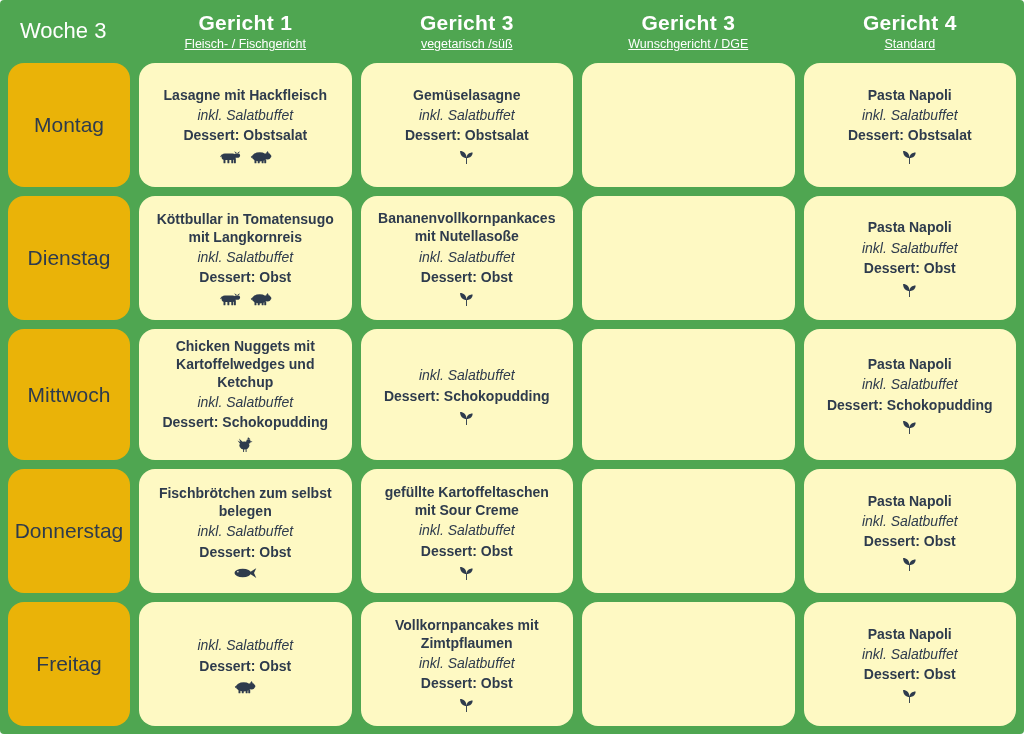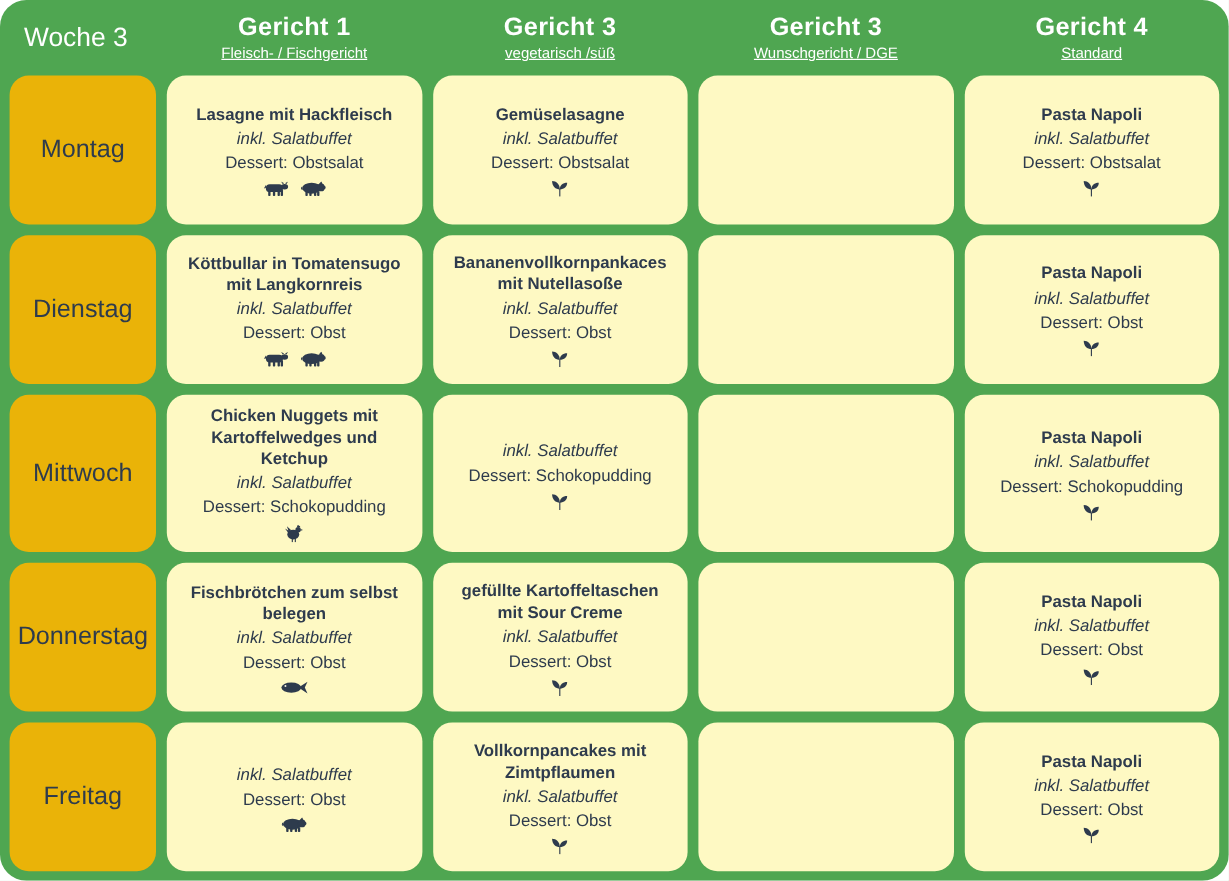--- a/index.html
+++ b/index.html
@@ -1,18 +1,18 @@
 <!DOCTYPE html>
 <html><head>
 <meta charset="utf-8">
 <style>
   html,body{margin:0;padding:0;background:#ffffff;}
   .board{
     width:1024px;height:734px;box-sizing:border-box;
-    background:#4fa651;border-radius:22px;padding:8px;
+    background:#4fa651;border-radius:4px;padding:8px;
     display:grid;
     grid-template-columns:122px repeat(4,1fr);
     grid-template-rows:46px repeat(5,1fr);
     gap:9px;
     font-family:"Liberation Sans",sans-serif;
     color:#2e3b4d;
   }
   .hcell{display:flex;flex-direction:column;align-items:center;justify-content:center;color:#ffffff;}
   .week{align-items:flex-start;justify-content:center;padding-left:12px;font-size:22px;font-weight:400;}
   .htitle{font-size:21px;font-weight:600;letter-spacing:.3px;}
@@ -23,21 +23,21 @@
     font-size:21px;
   }
   .meal{
     background:#fef9c3;border-radius:16px;
     display:flex;flex-direction:column;align-items:center;justify-content:center;
     text-align:center;padding:8px 12px;box-sizing:border-box;
     font-size:14px;line-height:1.3;
   }
   .mname{font-weight:700;}
   .mnote{font-style:italic;margin-top:2px;}
-  .mdessert{margin-top:2px;}
+  .mdessert{margin-top:2px;font-weight:bold;}
   .micons{display:flex;gap:7px;margin-top:6px;align-items:center;justify-content:center;}
   .micon{height:13px;width:24px;display:block;}
   .micon[data-name="leaf-icon"]{width:15px;height:14px;}
   .micon[data-name="chicken-icon"]{width:16px;height:15px;}
   .micon[data-name="fish-icon"]{width:24px;height:12px;}
   .sprite{position:absolute;width:0;height:0;overflow:hidden;}
 </style>
 </head>
 <body>
 

